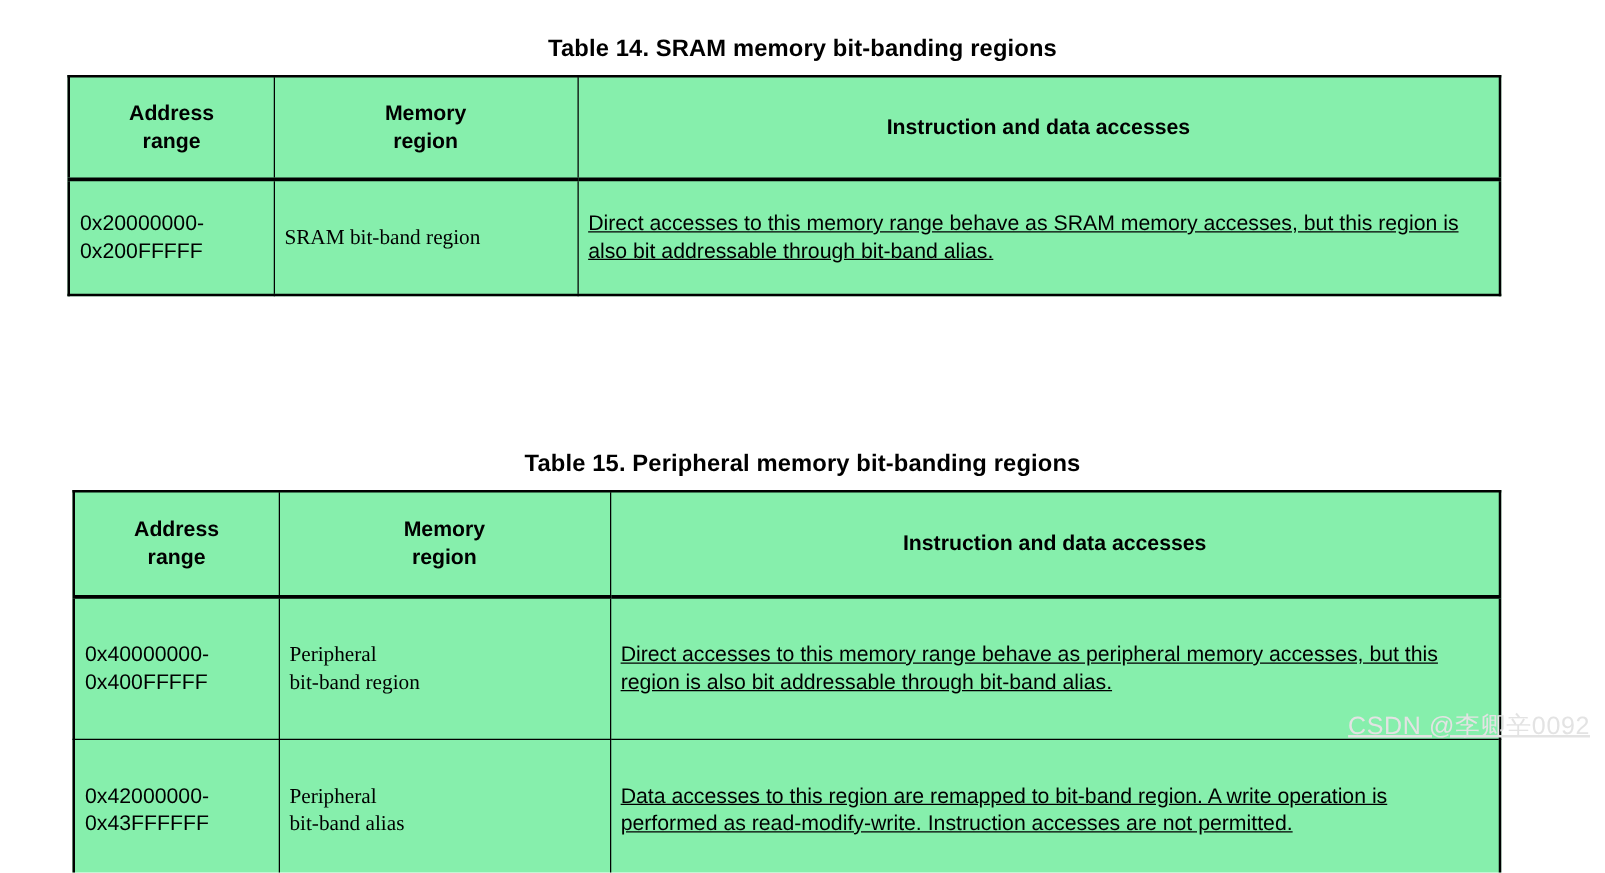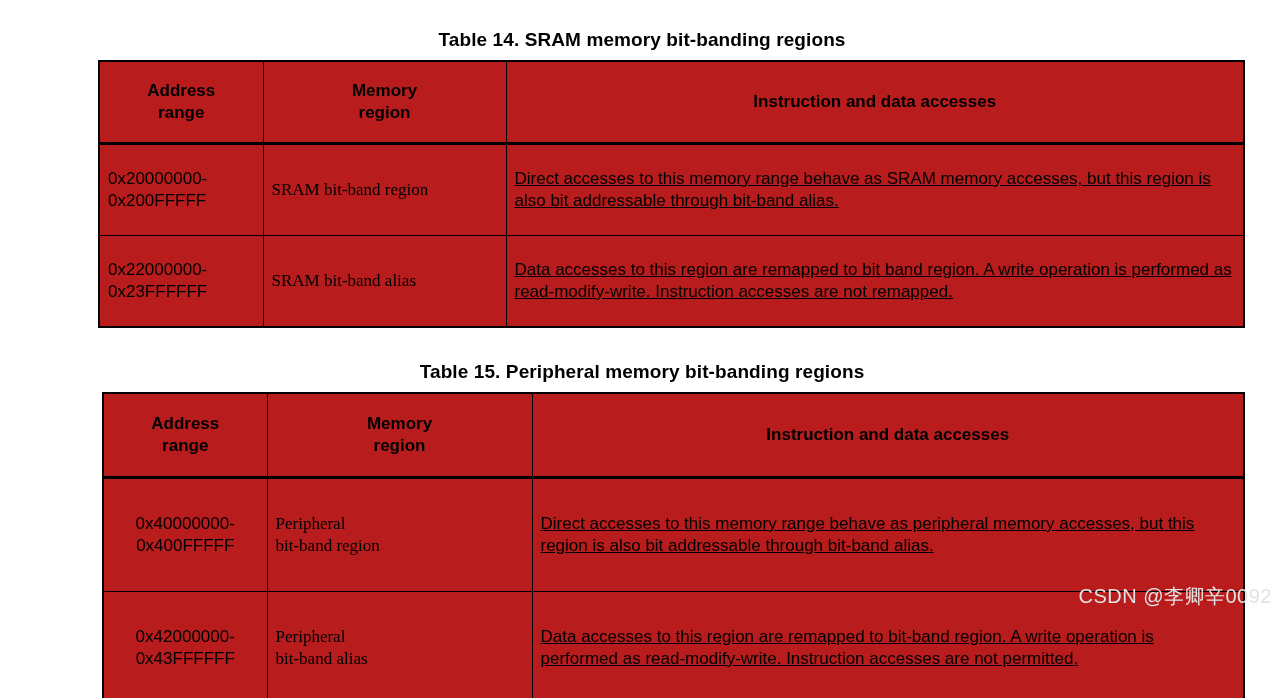--- a/index.html
+++ b/index.html
@@ -28,22 +28,21 @@
     font-weight: bold;
     font-size: 19px;
     letter-spacing: 0.1px;
     color: #000000;
   }
 
   .doc-table {
     border-collapse: collapse;
     table-layout: fixed;
     border: 2px solid #000000;
-    background: #b91c1c;
-    margin-left: 44px;
+    background: #86efac;
   }
 
   .doc-table td,
   .doc-table th {
     border: 1px solid #000000;
     vertical-align: middle;
     padding: 6px 8px;
     font-weight: normal;
     font-size: 17px;
     line-height: 1.30;
@@ -80,32 +79,33 @@
   #table14-wrap .col-access { width: 738px; }
   #table14-wrap td.cell-addr   { height: 78px; }
   #table14-wrap thead th { height: 52px; }
 
   
   #table15-title { position: absolute; left: 0; top: 361px; width: 1284px; }
   #table15-wrap  { position: absolute; left: 58px; top: 392px; }
   #table15-wrap .col-addr   { width: 164px; }
   #table15-wrap .col-region { width: 265px; }
   #table15-wrap .col-access { width: 712px; }
-  #table15-wrap td.cell-addr   { height: 100px; text-align: center; }
+  #table15-wrap td.cell-addr   { height: 100px; }
   #table15-wrap thead th { height: 54px; }
 
   .watermark {
     position: absolute;
     right: 12px;
-    bottom: 6px;
+    bottom: 22px;
     font-size: 20px;
     color: #e3e3e3;
     letter-spacing: 0.5px;
     font-family: "Liberation Sans", sans-serif;
     user-select: none;
+    text-decoration: underline;
   }
 </style>
 </head>
 <body>
 
 <div class="page">
 
   <div id="table14-title" class="table-title">Table 14. SRAM memory bit-banding regions</div>
 
   <div id="table14-wrap">
@@ -123,26 +123,20 @@
 region</th>
           <th>Instruction and data accesses</th>
         </tr>
       </thead>
       <tbody>
         <tr>
           <td class="cell-addr">0x20000000-
 0x200FFFFF</td>
           <td class="cell-region">SRAM bit-band region</td>
           <td class="cell-access">Direct accesses to this memory range behave as SRAM memory accesses, but this region is also bit addressable through bit-band alias.</td>
-        </tr>
-        <tr>
-          <td class="cell-addr">0x22000000-
-0x23FFFFFF</td>
-          <td class="cell-region">SRAM bit-band alias</td>
-          <td class="cell-access">Data accesses to this region are remapped to bit band region. A write operation is performed as read-modify-write. Instruction accesses are not remapped.</td>
         </tr>
       </tbody>
     </table>
   </div>
 
   <div id="table15-title" class="table-title">Table 15. Peripheral memory bit-banding regions</div>
 
   <div id="table15-wrap">
     <table class="doc-table">
       <colgroup>

